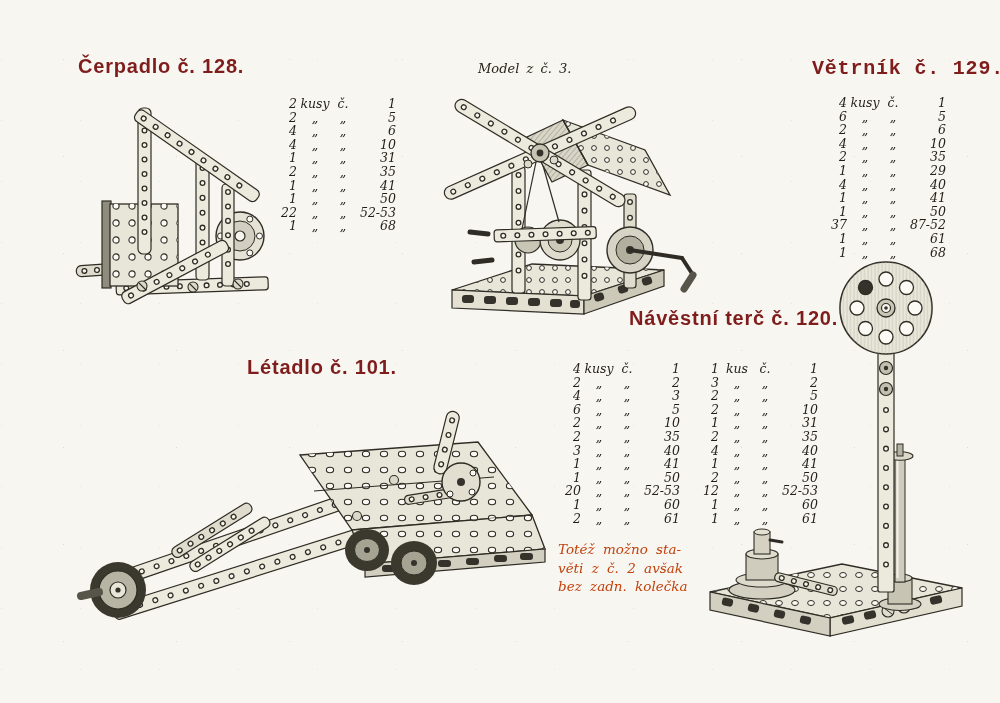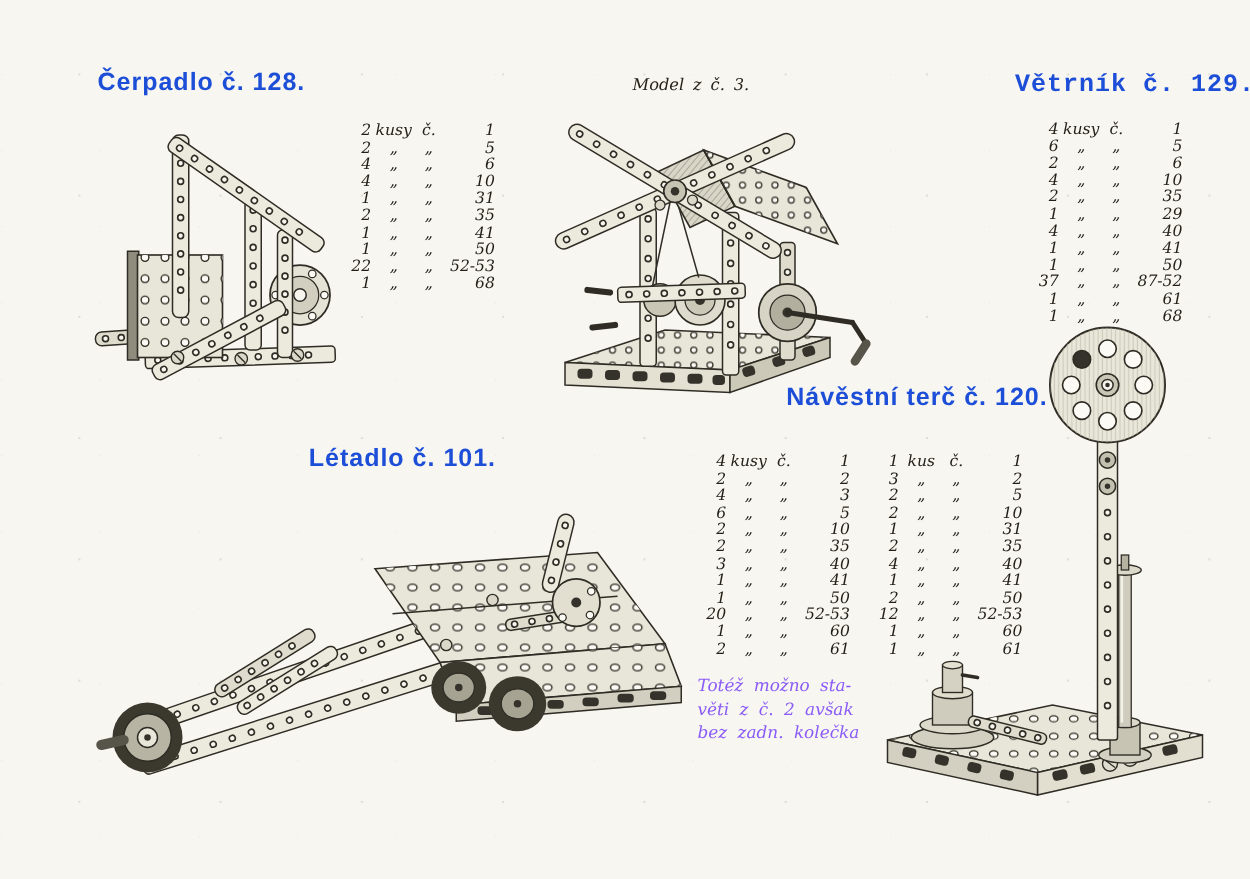--- a/index.html
+++ b/index.html
@@ -9,49 +9,49 @@
     background-image:radial-gradient(#dedcd4 0.6px, transparent 0.8px),
                      radial-gradient(#e6e4dc 0.5px, transparent 0.7px);
     background-size:113px 97px, 79px 61px;
     background-position:7px 11px, 41px 29px;
     font-family:"DejaVu Serif", serif;
     color:#24221c;
   }
   .title{
     position:absolute;white-space:nowrap;
     font-family:"Liberation Sans","DejaVu Sans",sans-serif;
-    font-weight:bold;font-size:20px;letter-spacing:0.8px;color:#1d4ed8;
+    font-weight:bold;font-size:20px;letter-spacing:0.8px;color:#7f1d1d;
   }
   .caption-italic{
     position:absolute;white-space:nowrap;font-style:italic;
     font-size:13px;word-spacing:3px;color:#262419;
   }
   .parts{position:absolute;font-style:italic;font-size:12.5px;color:#211f16;}
   .prow{display:grid;grid-template-columns:24px 34px 22px 42px;height:13.6px;line-height:13.6px;}
   .pc{display:block;}
   .pc.qty{text-align:right;padding-right:1px;}
   .pc.unit{text-align:center;}
   .pc.nolabel{text-align:center;}
   .pc.no{text-align:right;}
   .note{position:absolute;font-style:italic;font-size:13.5px;line-height:18.5px;
-        word-spacing:4px;color:#8b5cf6;white-space:nowrap;}
+        word-spacing:4px;color:#c2410c;white-space:nowrap;}
   svg{position:absolute;overflow:visible;}
   .strip{fill:#eceadd;stroke:#2e2c24;stroke-width:1.2;}
   .strip2{fill:#dfdccd;stroke:#2e2c24;stroke-width:1.2;}
   .plate{fill:#e8e6d8;stroke:#2e2c24;stroke-width:1.3;}
   .dark{fill:#34322a;stroke:none;}
   .hd{stroke:#2e2c24;stroke-width:6;stroke-linecap:round;fill:none;}
   .hl{stroke:#f7f6ee;stroke-width:3.4;stroke-linecap:round;fill:none;}
   .ink{stroke:#2e2c24;fill:none;}
 </style>
 </head>
 <body>
 
 <div class="title" style="left:78px;top:55px;">Čerpadlo č. 128.</div>
-<div class="caption-italic" style="left:506px;top:61px;">Model z č. 3.</div>
+<div class="caption-italic" style="left:478px;top:61px;">Model z č. 3.</div>
 <div class="title" style="left:812px;top:57px;font-family:Liberation Mono, monospace;">Větrník č. 129.</div>
 <div class="title" style="left:247px;top:356px;">Létadlo č. 101.</div>
 <div class="title" style="left:629px;top:307px;">Návěstní terč č. 120.</div>
 
 <div class="parts" style="left:274px;top:97px;">
     <div class="prow">
       <span class="pc qty">2</span>
       <span class="pc unit">kusy</span>
       <span class="pc nolabel">č.</span>
       <span class="pc no">1</span>

